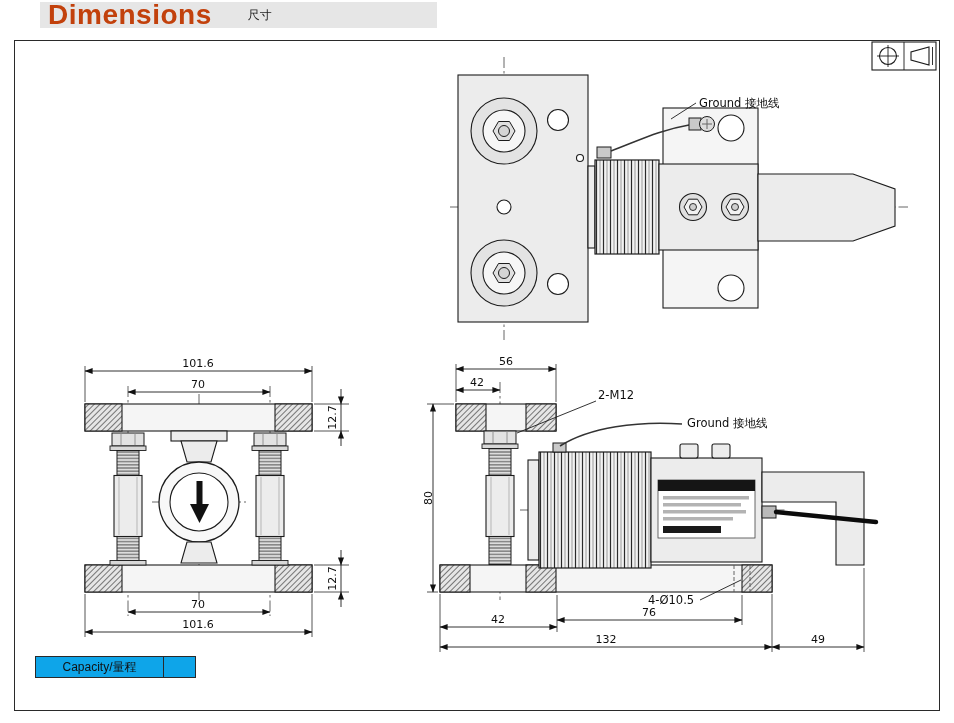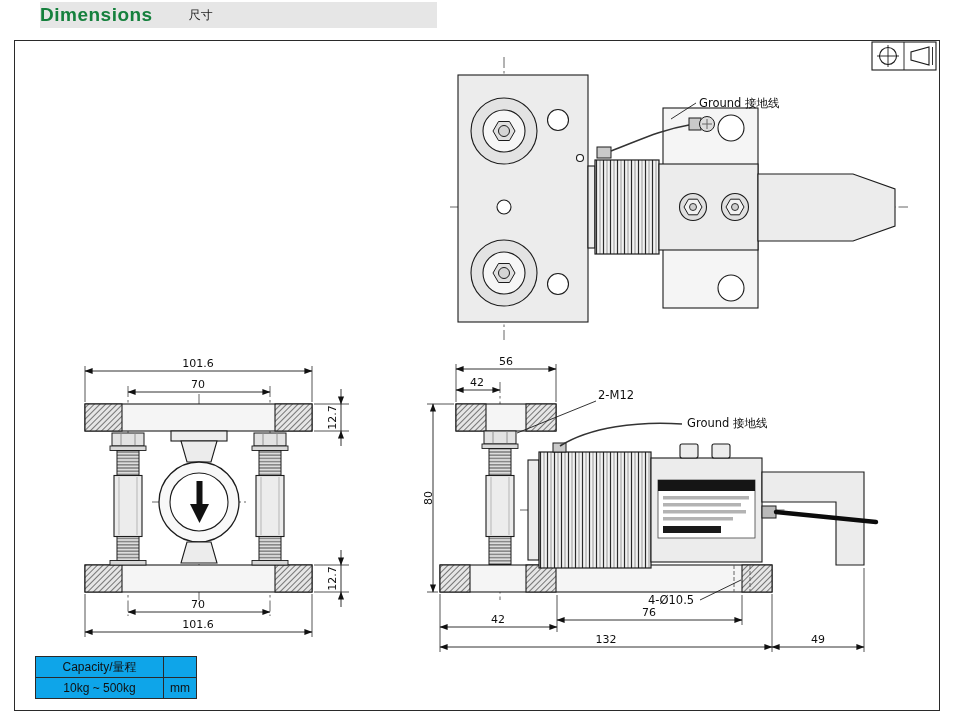--- a/index.html
+++ b/index.html
@@ -3,21 +3,21 @@
 <meta charset="utf-8">
 <style>
   * { box-sizing: border-box; }
   html,body { margin:0; padding:0; }
   body {
     width:954px; height:723px; position:relative; background:#fff;
     font-family:"Liberation Sans", sans-serif; overflow:hidden;
   }
   .header-bar { position:absolute; left:40px; top:2px; width:397px; height:26px;
     background:#e6e6e6; display:flex; align-items:center; }
-  .header-title { font-size:19px; font-weight:bold; color:#15803d; margin-left:0; letter-spacing:0.5px; }
+  .header-title { font-size:28px; font-weight:bold; color:#c2410c; margin-left:8px; letter-spacing:0.5px; }
   .header-sub { font-size:12px; color:#222; margin-left:36px; }
   .main-box { position:absolute; left:14px; top:40px; width:926px; height:671px;
     border:1.3px solid #2a2a2a; background:#fff; }
   svg.draw { position:absolute; left:0; top:0; }
   .cap-table { position:absolute; left:35px; top:656px; border-collapse:collapse; background:#0ea5e9; }
   .cap-table td { border:1px solid #2a2a2a; font-size:12px; color:#111; text-align:center; height:21px; padding:0 6px; }
   .cap-table td.c1 { width:128px; }
   .cap-table td.c2 { width:32px; }
 
   
@@ -320,18 +320,14 @@
   <span class="header-title">Dimensions</span>
   <span class="header-sub">尺寸</span>
 </div>
 
 <table class="cap-table">
   <tbody>
       <tr>
     <td class="c1">Capacity/量程</td>
     <td class="c2"></td>
   </tr>
-  <tr>
-    <td class="c1">10kg ~ 500kg</td>
-    <td class="c2">mm</td>
-  </tr>
 </tbody>
   </table>
 
 </body></html>

